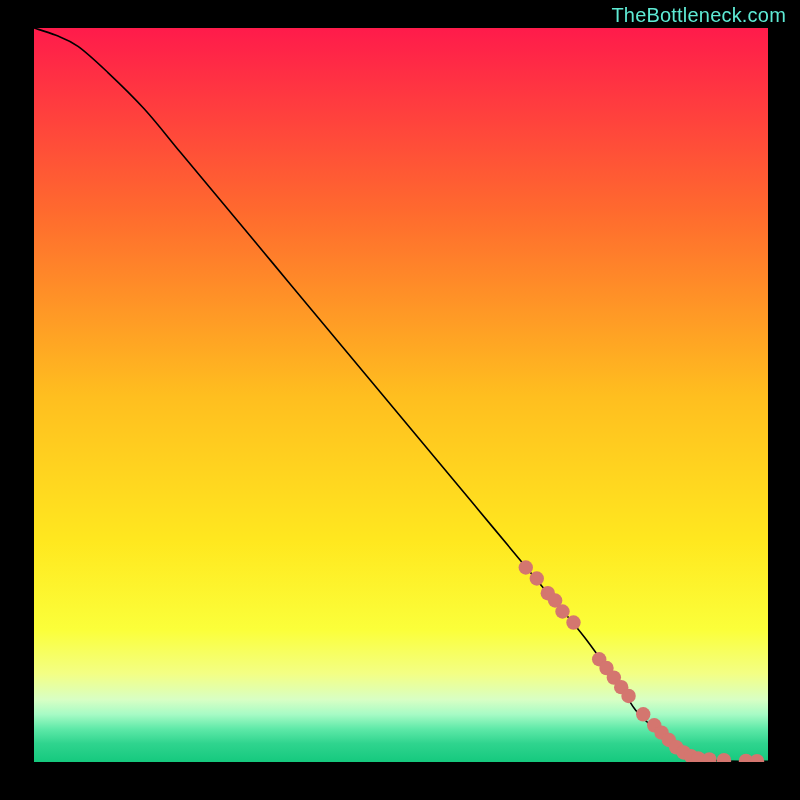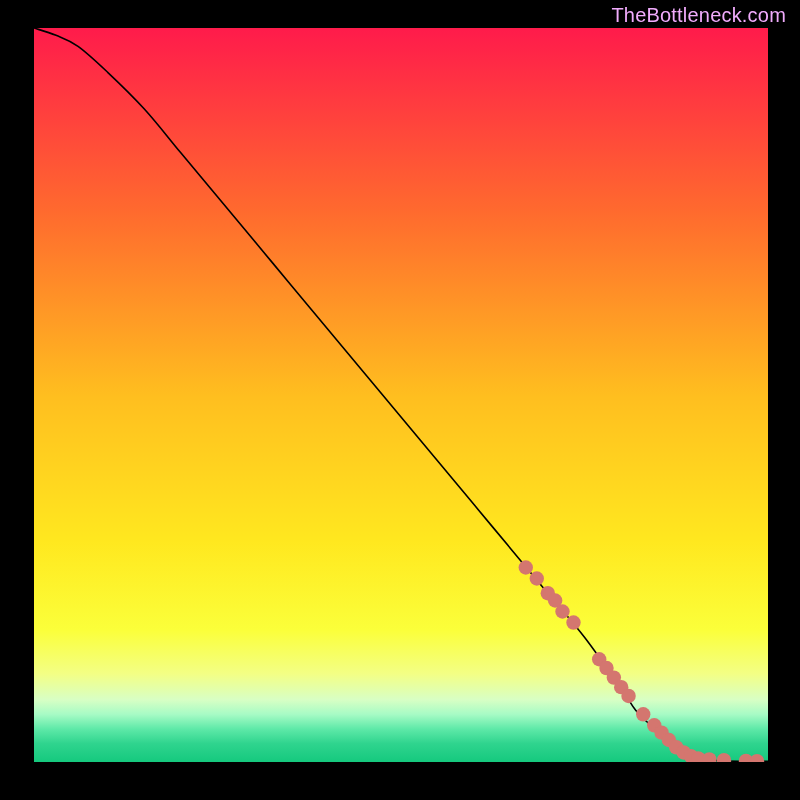--- a/index.html
+++ b/index.html
@@ -8,21 +8,21 @@
     height: 800px;
     background: #000;
     position: relative;
     overflow: hidden;
     font-family: Arial, Helvetica, sans-serif;
   }
   .watermark {
     position: absolute;
     top: 4px;
     right: 14px;
-    color: #f0abfc;
+    color: #5eead4;
     font-size: 20px;
     font-weight: 500;
     letter-spacing: 0.2px;
     z-index: 10;
   }
   .plot-area {
     position: absolute;
     left: 34px;
     top: 28px;
     width: 734px;

